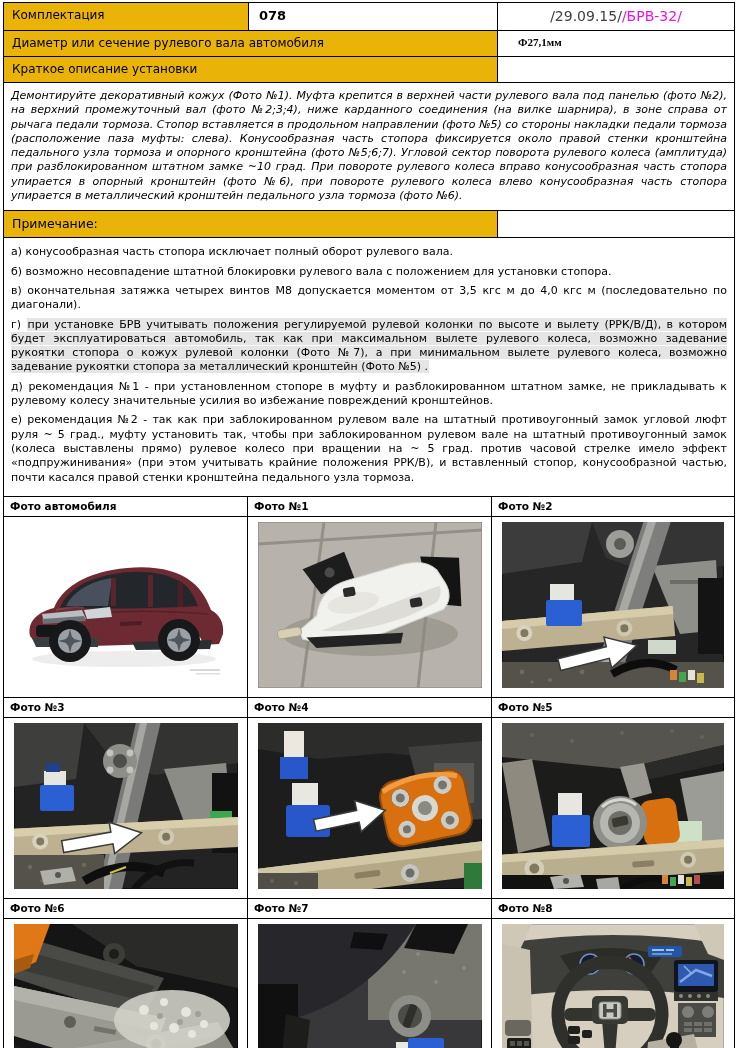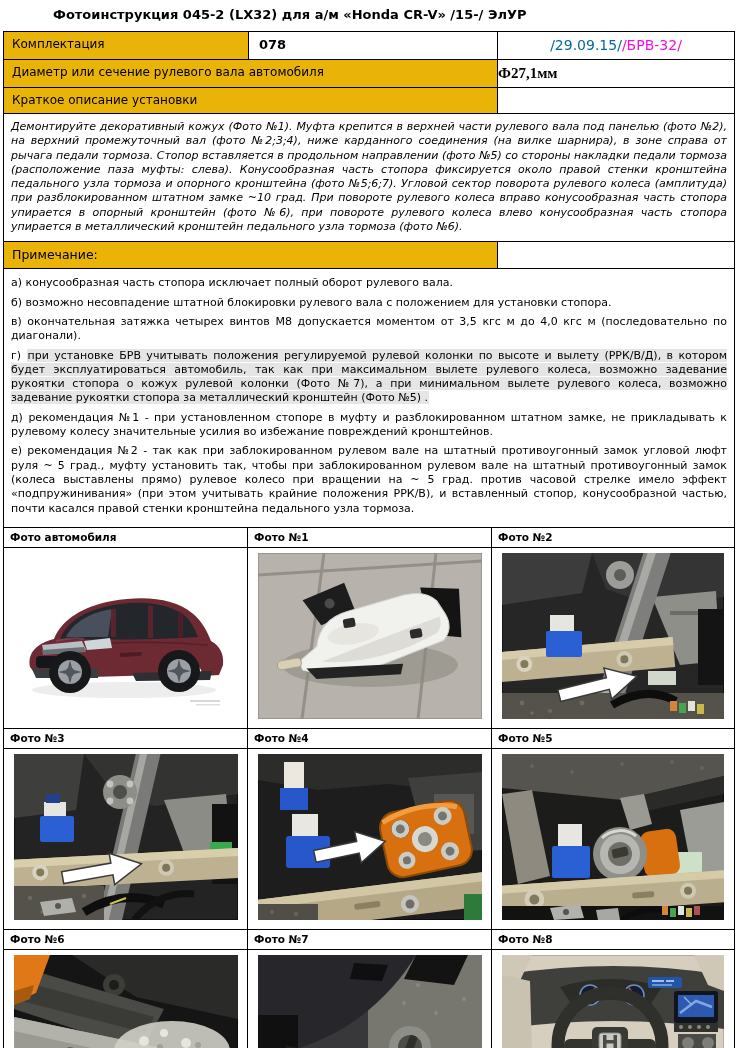--- a/index.html
+++ b/index.html
@@ -6,40 +6,39 @@
   html,body { margin:0; padding:0; background:#fff; }
   body { width:737px; height:1048px; font-family:"DejaVu Sans", sans-serif; color:#000; overflow:hidden; }
   .page { padding:2px 3px 0 3px; }
   .doc-title { font-weight:bold; font-size:13px; padding:5px 0 9px 50px; letter-spacing:0; }
   table.doc { border-collapse:collapse; width:731px; table-layout:fixed; }
   table.doc td { border:1px solid #000; vertical-align:top; }
   .cell-gray { background:#eab308; }
   .lbl { font-size:12px; padding:5px 8px 6px 8px; }
   .kit-value { font-weight:bold; font-size:13px; padding:5px 8px 6px 10px; }
   .rev-cell { text-align:center; font-size:14px; padding:5px 4px 6px 4px; white-space:nowrap; }
-  .rev-date { color:#0369a1; }
+  .rev-date { color:#404040; }
   .rev-code { color:#f011e0; }
-  .diam-value { font-family:"Liberation Serif", serif; font-weight:bold; font-size:15px; padding:5px 8px 5px 0; }
+  .diam-value { font-family:"Liberation Serif", serif; font-weight:bold; font-size:11px; padding:5px 8px 5px 20px; }
   .desc-cell { padding:6px 7px 7px 7px; font-size:11px; line-height:1.30; text-align:justify;font-style:italic; }
   .notehdr { font-size:12.5px; padding:5px 8px 6px 8px; }
   .notes-cell { padding:2px 7px 6px 7px; font-size:11px; line-height:1.30; }
   .note { margin:5px 0 5px 0; text-align:justify; }
   .note mark { background:#e5e5e5; color:#000; padding:0 1px; }
   table.photos { border-collapse:collapse; width:731px; table-layout:fixed; margin-top:-1px; }
   table.photos td { border:1px solid #000; vertical-align:top; }
   .cap-cell { padding:3px 6px 4px 6px; font-weight:bold; font-size:10.5px; background:#fff; }
   .photo-cell { height:176px; padding:5px; text-align:center; background:#fff; }
   .photo-cell svg { display:inline-block; }
 </style>
 </head>
 <body>
 
 <div class="page">
 
-  <div class="doc-title">Фотоинструкция 045-2 (LX32) для а/м «Honda CR-V» /15-/ ЭлУР</div>
 
   <table class="doc">
     <colgroup>
         <col style="width:245px">
         <col style="width:249px">
         <col style="width:237px">
       </colgroup>
     <tbody>
         <tr>
       <td class="cell-gray lbl">Комплектация</td>

